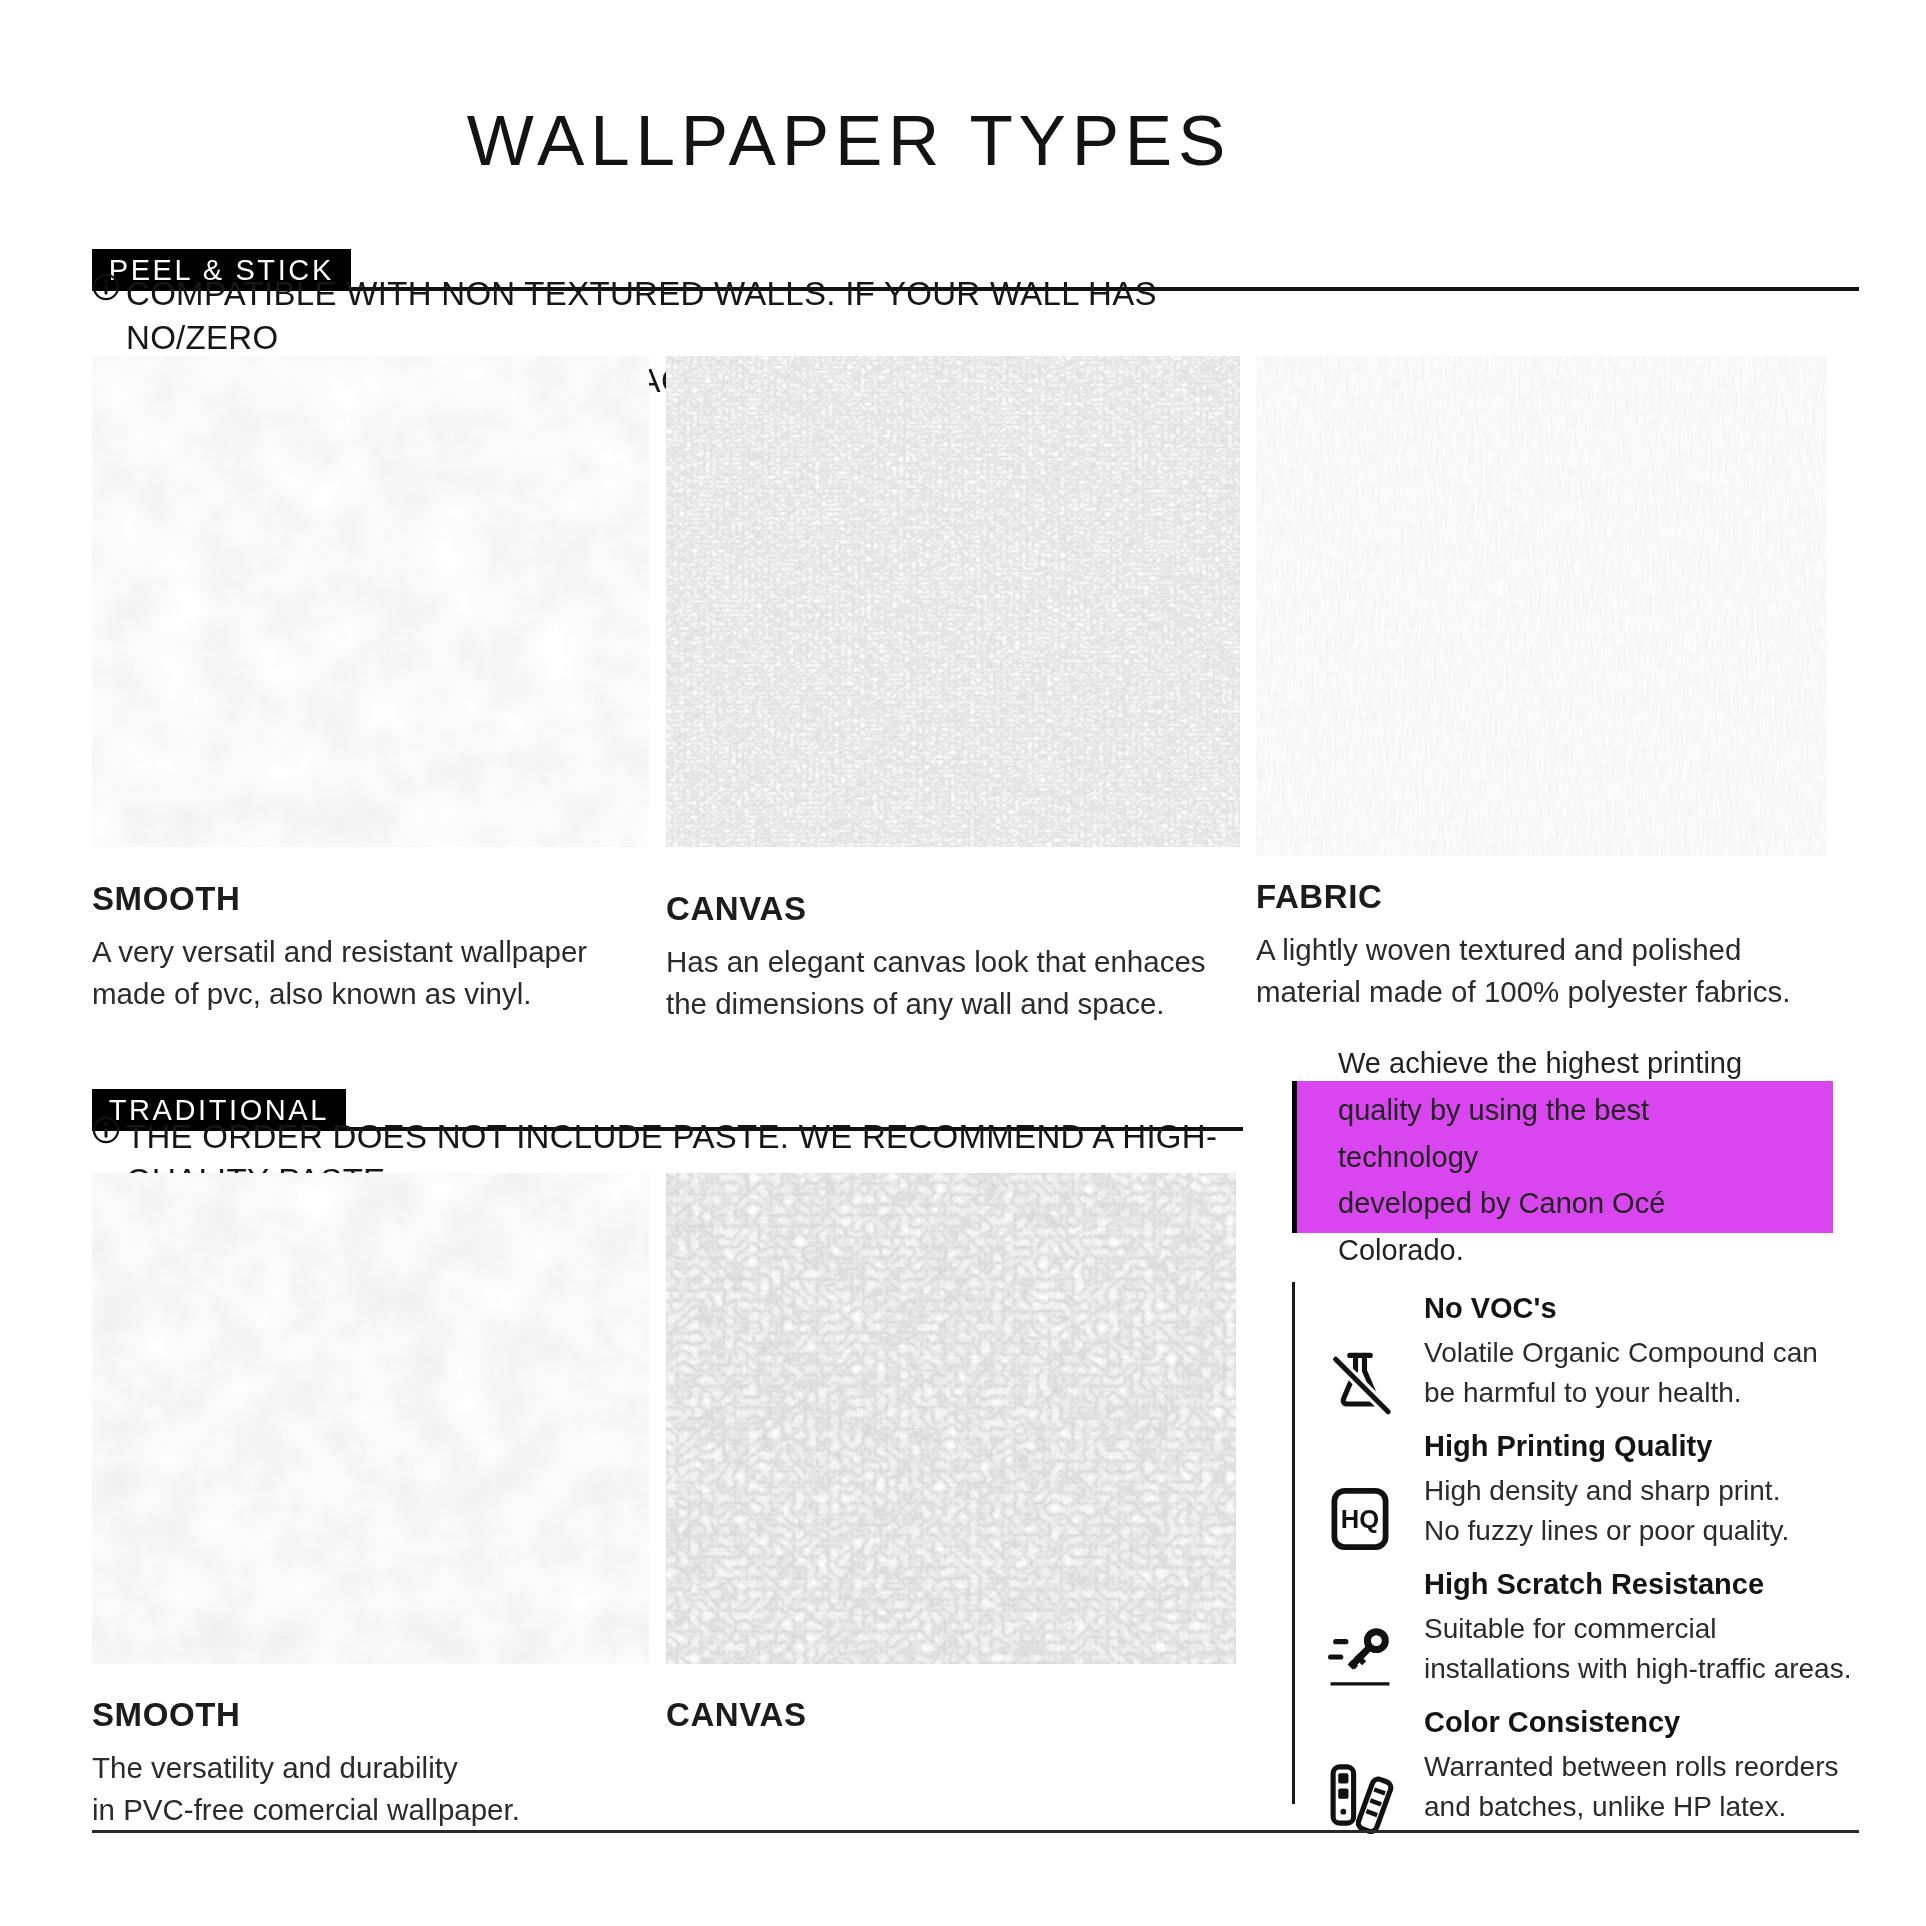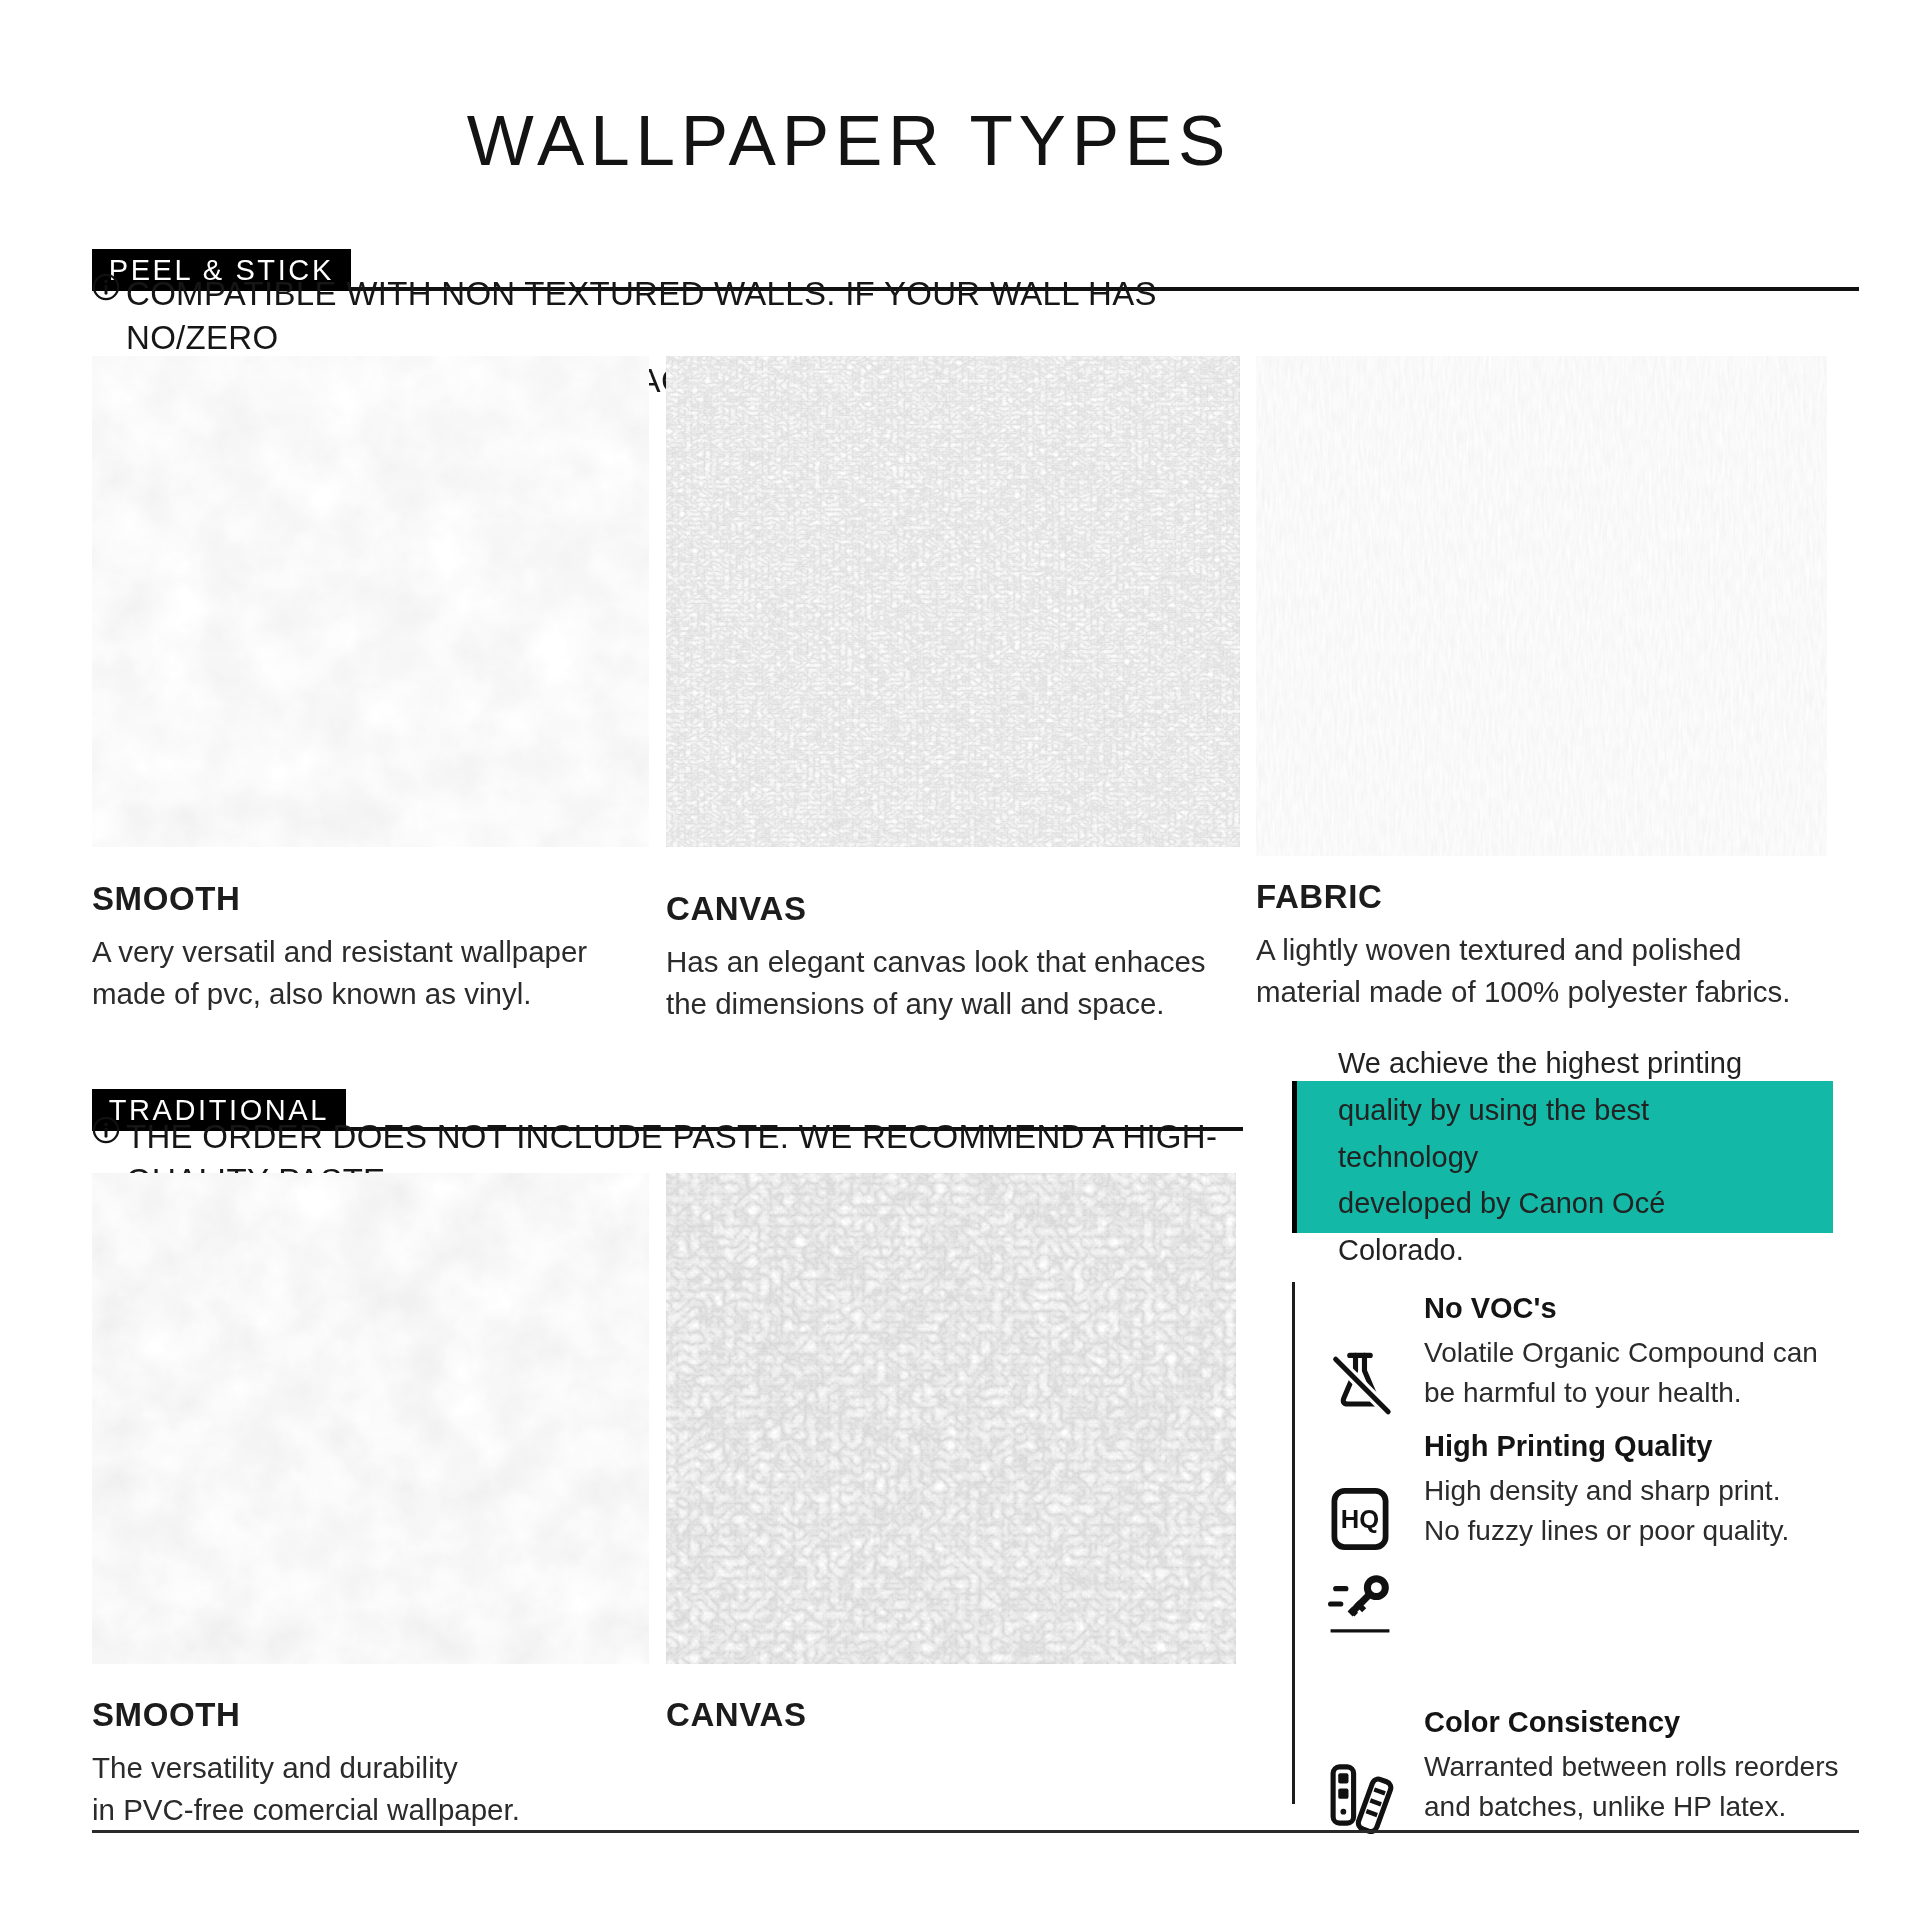--- a/index.html
+++ b/index.html
@@ -12,21 +12,21 @@
   .head-rule{position:absolute;left:0;right:0;bottom:0;height:3.9px;background:#111;}
   .badge{position:absolute;left:0;top:0;bottom:0;background:#000;color:#fff;
          display:flex;align-items:center;padding:0 16.7px;font-size:29px;font-weight:400;letter-spacing:2.6px;}
   .note{display:flex;align-items:flex-start;gap:6px;font-size:33px;letter-spacing:0.3px;color:#161616;line-height:1.32;}
   .note svg{flex:0 0 auto;margin-top:1.3px;}
   .swatch{position:absolute;overflow:hidden;background:#efefef;}
   .swatch svg{display:block;width:100%;height:100%;}
   .caption{position:absolute;}
   .cap-name{font-size:33px;font-weight:600;letter-spacing:0.6px;color:#1c1c1c;margin:0 0 13px 0;}
   .cap-desc{font-size:29.5px;line-height:1.42;color:#2b2b2b;}
-  .graybox{position:absolute;background:#14b8a6;border-left:5.8px solid #000;
+  .graybox{position:absolute;background:#d946ef;border-left:5.8px solid #000;
            display:flex;align-items:center;padding:0 51px 0 41px;box-sizing:border-box;}
   .graybox .txt{font-size:29px;line-height:1.62;color:#222;}
   .vline{position:absolute;background:#1c1c1c;}
   .feature{position:absolute;display:flex;align-items:flex-end;}
   .ficon{flex:0 0 64px;width:64px;height:64px;margin-top:3.9px;}
   .ftext{margin-left:32px;}
   .ftitle{font-size:29px;font-weight:700;color:#141414;margin:0 0 7.7px 0;}
   .fdesc{font-size:28px;line-height:1.44;color:#2b2b2b;}
   .hrule{position:absolute;background:#2a2a2a;}
 </style>
@@ -212,20 +212,25 @@
     <svg class="ficon" viewBox="0 0 100 100" style="overflow:visible">
       <path d="M12 26 h16 M4 50 h16" stroke="#111" stroke-width="8" stroke-linecap="round" fill="none"></path>
       <path d="M4 92 h92" stroke="#111" stroke-width="5" fill="none"></path>
       <g transform="translate(60 40) rotate(45)">
         <circle cx="0" cy="-22" r="14" fill="none" stroke="#111" stroke-width="11"></circle>
         <rect x="-5.5" y="-10" width="11" height="46" fill="#111"></rect>
         <rect x="-5.5" y="12" width="17" height="9" fill="#111"></rect>
         <rect x="-5.5" y="26" width="13" height="8" fill="#111"></rect>
       </g>
     </svg>
+    <div class="ftext">
+      <div class="ftitle">High Scratch Resistance</div>
+      <div class="fdesc ml">Suitable for commercial
+installations with high-traffic areas.</div>
+    </div>
   </div>
 
   <div class="feature" style="left:1328px;top:1706px;width:534px;">
     <svg class="ficon" viewBox="0 0 100 100" style="overflow:visible">
       <g fill="none" stroke="#111" stroke-width="8" stroke-linejoin="round">
         <rect x="8" y="6" width="32" height="88" rx="10"></rect>
         <g transform="rotate(20 24 92)">
           <rect x="46" y="10" width="30" height="82" rx="10"></rect>
           <path d="M52 28 h18 M52 46 h18 M52 64 h18" stroke-width="7"></path>
         </g>

